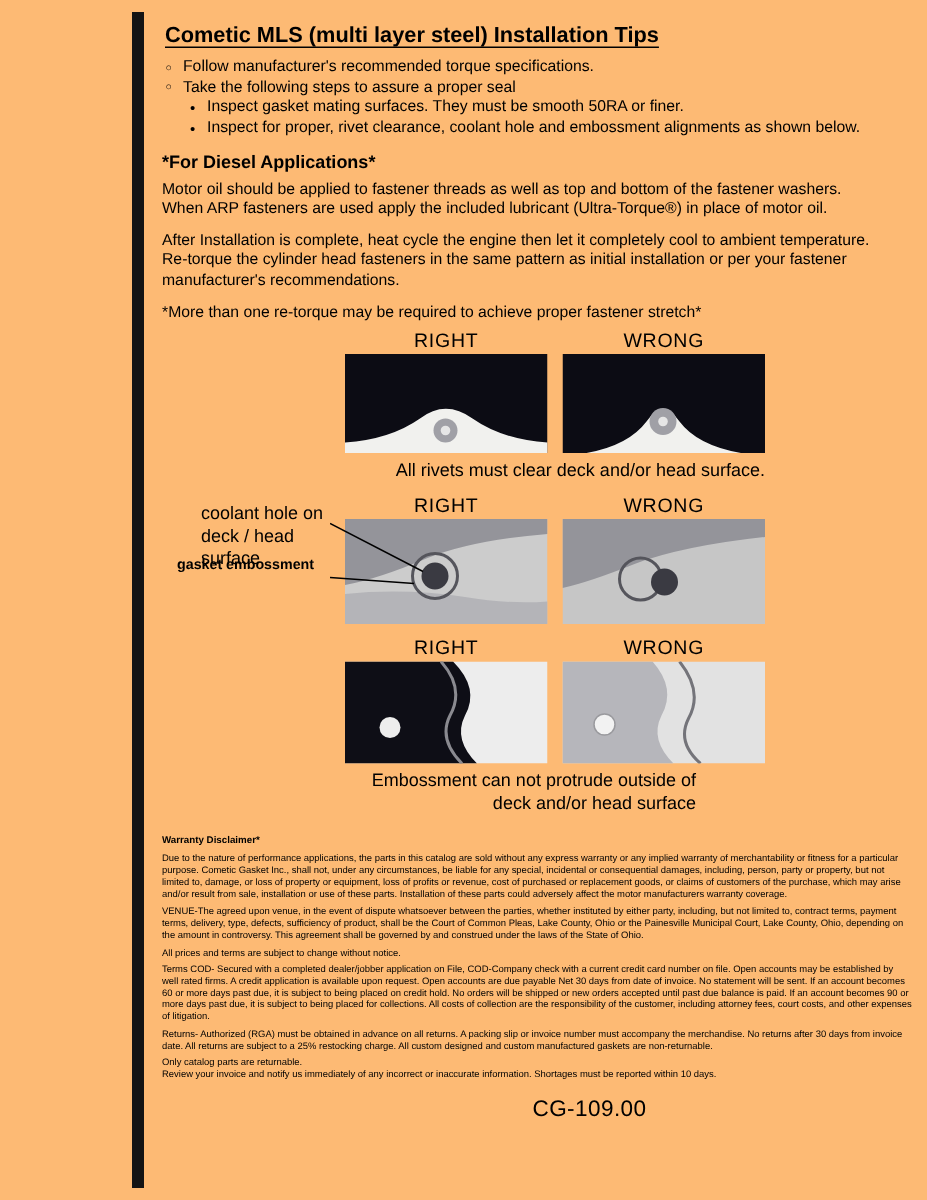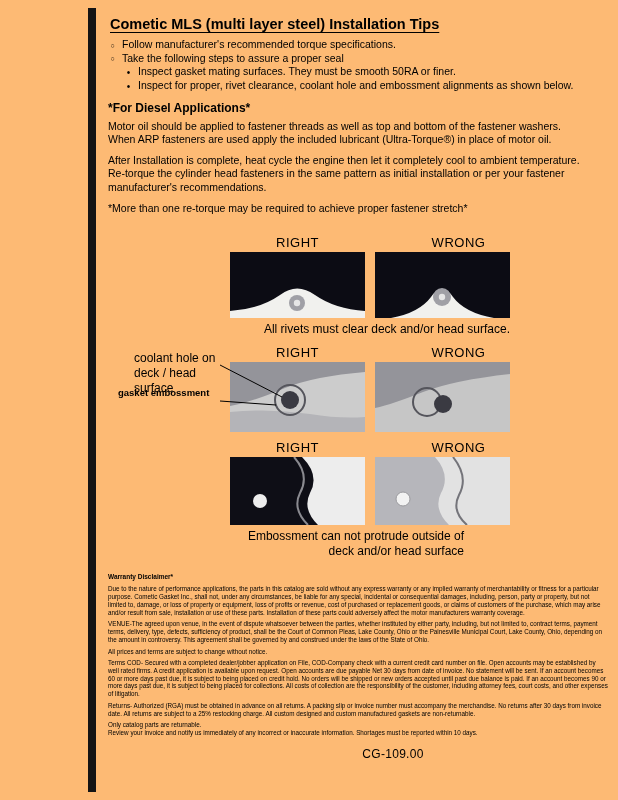--- a/index.html
+++ b/index.html
@@ -24,25 +24,25 @@
     text-decoration:underline;text-underline-offset:3px;
   }
   ul.tips{list-style:none;margin:0 0 8px 0;padding:0;font-size:10.5px;line-height:1.3;}
   ul.tips li{display:flex;gap:5px;align-items:flex-end;}
   ul.tips li.sub{margin-left:16px;}
   .bullet{flex:0 0 auto;width:9px;text-align:center;}
   .bullet.circle{font-size:7px;line-height:13px;}
   .bullet.dot{font-size:10px;line-height:13px;}
   .diesel-heading{font-size:12px;font-weight:bold;margin:2px 0 5px 0;}
   .para{font-size:10.5px;line-height:1.3;width:474px;margin:0 0 7px 0;}
-  .note{font-size:10.5px;line-height:1.3;width:474px;margin:0 0 20px 0;}
+  .note{font-size:10.5px;line-height:1.3;width:474px;margin:0 0 4px 0;}
 
   .diagrams{margin:4px 0 0 122px;width:280px;}
   .diag-row{position:relative;margin-bottom:8px;}
-  .labels{display:flex;gap:26px;margin-bottom:2px;}
+  .labels{display:flex;gap:10px;margin-bottom:2px;}
   .labels span{flex:0 0 135px;text-align:center;font-size:13px;letter-spacing:0.5px;}
   .imgs{display:flex;gap:10px;}
   .imgs svg{display:block;}
   .caption{font-size:12px;margin:4px 0 0 2px;line-height:1.25;text-align:right;}
   .caption.wrap{width:232px;}
 
   .callout1{
     position:absolute;left:-96px;top:6px;width:86px;
     font-size:12px;line-height:1.25;
   }
@@ -52,21 +52,21 @@
   }
   .callout-lines{position:absolute;left:-10px;top:10px;}
 
   .legal{margin-top:14px;width:500px;font-size:6.3px;line-height:1.23;}
   .legal-heading{font-weight:bold;margin:0 0 4px 0;font-size:6.5px;}
   .legal p{margin:0 0 4px 0;}
   .legal p.tight{margin:0;}
 
   .footer-code{
     margin-top:10px;text-align:center;padding-left:70px;
-    font-size:12px;letter-spacing:0.3px;
+    font-size:15px;letter-spacing:0.3px;
   }
 </style>
 </head>
 <body>
 
 <div class="page">
   <div class="left-bar"></div>
 
   <div class="content">
 

